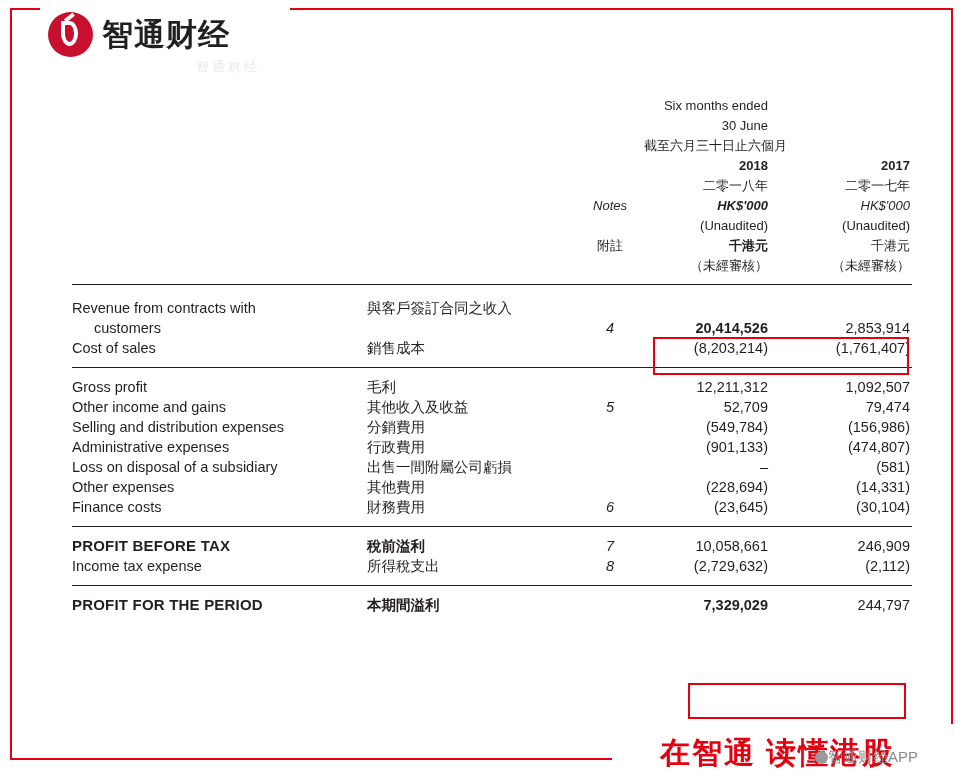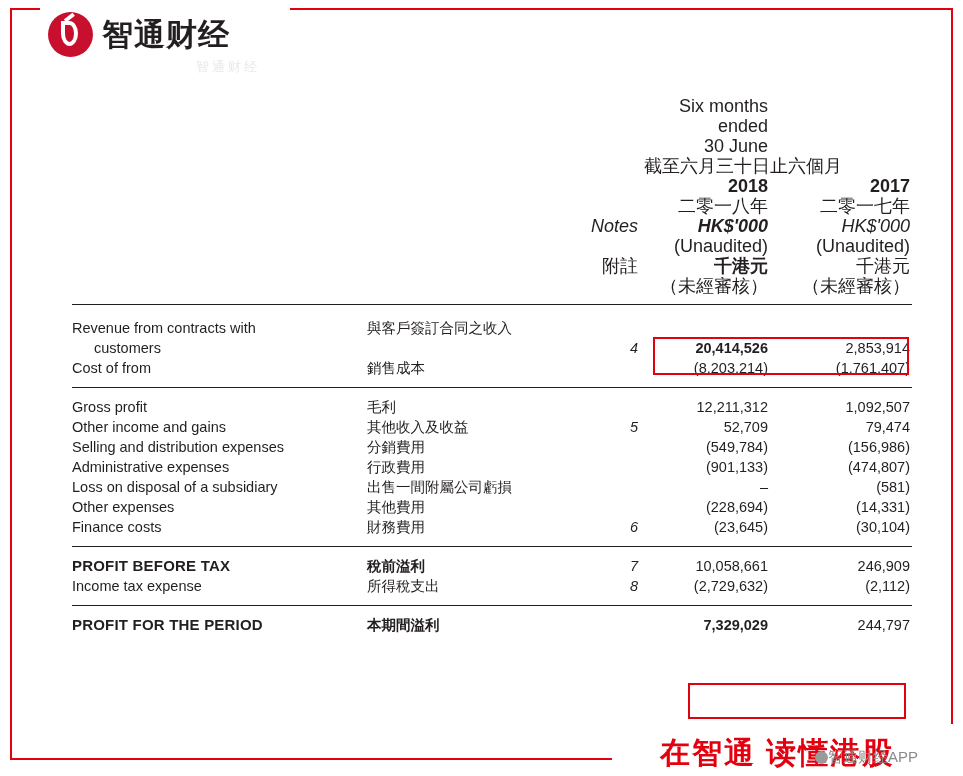--- a/index.html
+++ b/index.html
@@ -115,25 +115,25 @@
     width: 840px;
     table-layout: fixed;
   }
   table.fin td {
     padding: 0;
     vertical-align: bottom;
     line-height: 20px;
   }
   .c-en    { width: 295px; }
   .c-zh    { width: 215px; }
-  .c-notes { width: 62px;  text-align: right; padding-right: 6px !important; }
+  .c-notes { width: 62px;  text-align: center; padding-right: 6px !important; }
   .c-y1    { width: 134px; text-align: right; padding-right: 10px !important; }
   .c-y2    { width: 134px; text-align: right; padding-right: 2px !important; }
 
-  .hdr-cell { font-size: 18px; line-height: 20px; margin-top: 15px; }
+  .hdr-cell { font-size: 13px; line-height: 20px; margin-top: 15px; }
   .hdr-i { font-style: italic; }
   .hdr-b { font-weight: bold; }
 
   tr.spacer td { height: 13px; line-height: 13px; }
   tr.spacer-sm td { height: 9px; line-height: 9px; }
   tr.rule td {
     border-top: 1.2px solid #231f20;
     height: 0;
     line-height: 0;
     font-size: 0;
@@ -303,21 +303,21 @@
     </tr>
     <tr>
       <td class="c-en en-indent">customers</td>
       <td class="c-zh"></td>
       <td class="c-notes hdr-i">4</td>
       <td class="c-y1 hdr-b">20,414,526</td>
       <td class="c-y2">2,853,914</td>
     </tr>
 
     <tr>
-      <td class="c-en">Cost of from</td>
+      <td class="c-en">Cost of sales</td>
       <td class="c-zh">銷售成本</td>
       <td class="c-notes hdr-i"></td>
       <td class="c-y1">(8,203,214)</td>
       <td class="c-y2">(1,761,407)</td>
     </tr>
 
     <tr class="spacer-sm">
           <td colspan="5"></td>
         </tr>
     <tr class="rule">

